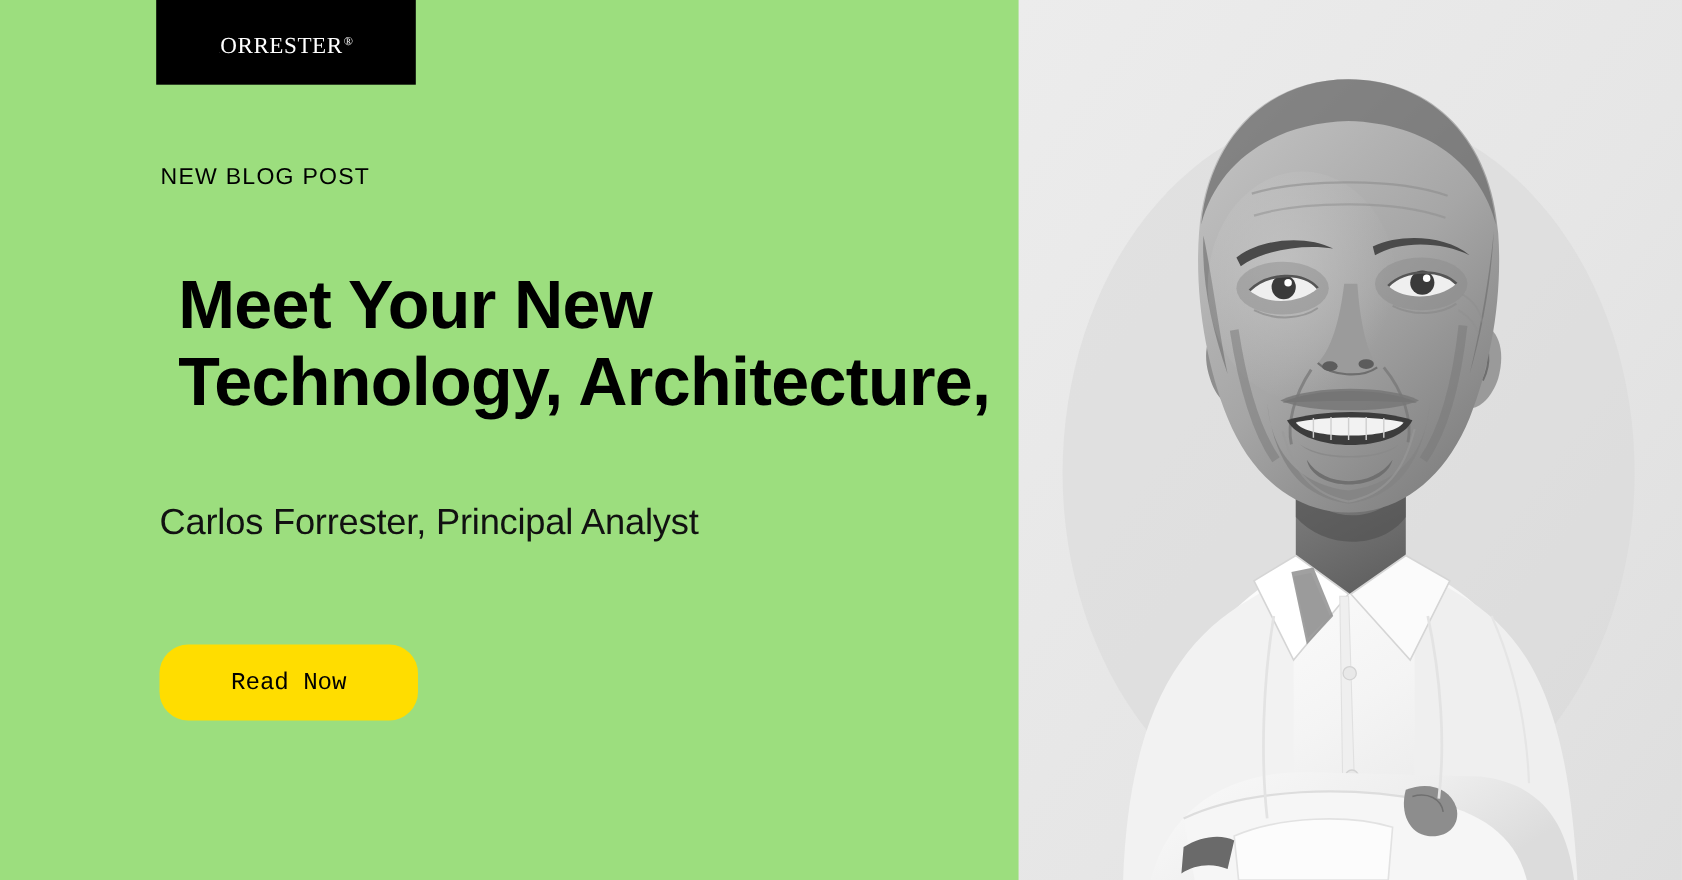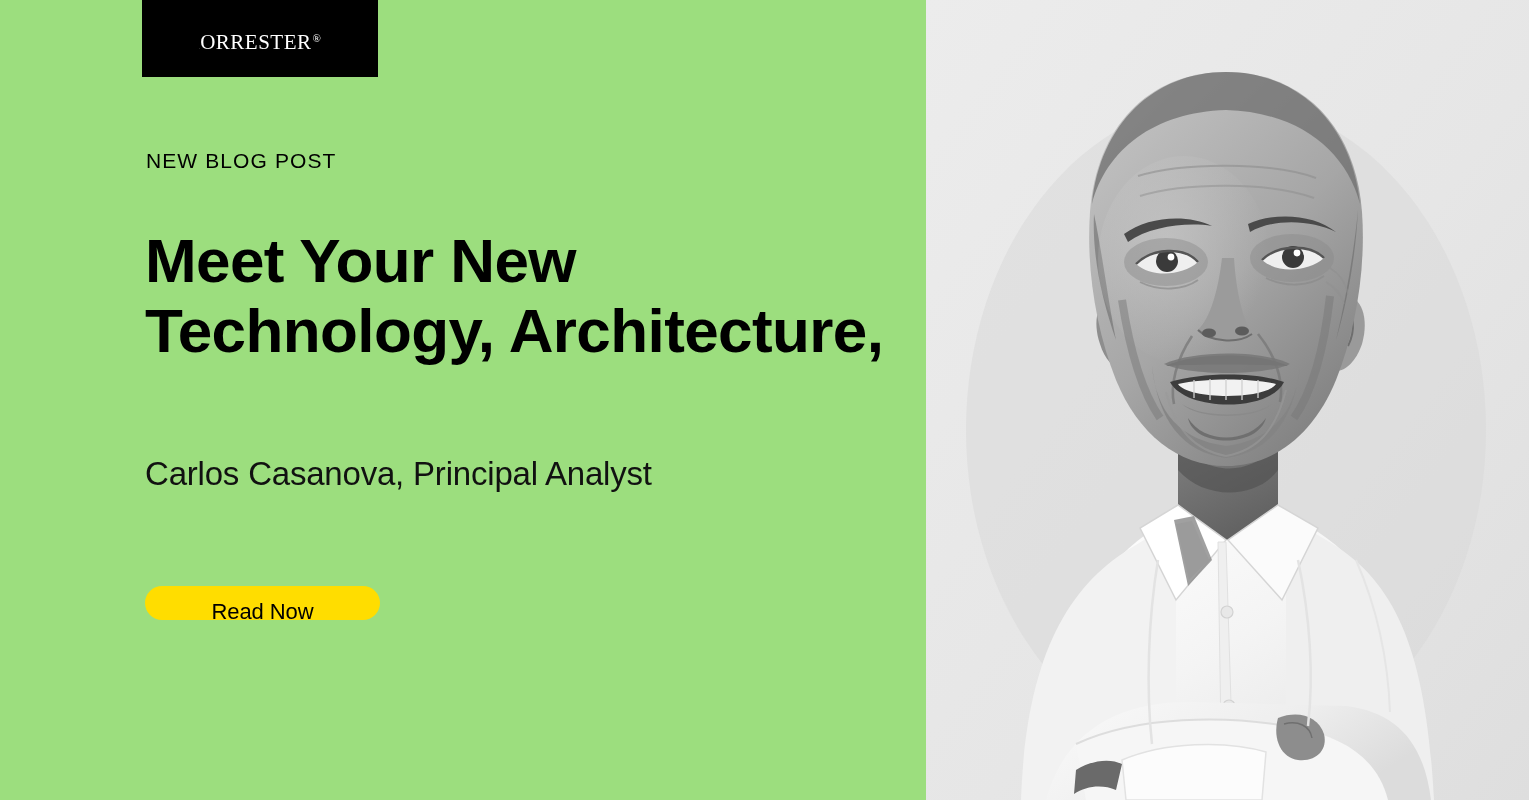--- a/index.html
+++ b/index.html
@@ -79,47 +79,47 @@
   .headline {
     position: absolute;
     left: 145px;
     top: 226px;
     width: 760px;
     font-size: 62px;
     font-weight: bold;
     line-height: 70px;
     letter-spacing: -0.6px;
     color: #000000;
-    margin: 0;
+    margin: 17px;
   }
   .headline .hl-line { display: block; white-space: nowrap; }
 
   .byline {
     position: absolute;
     left: 145px;
     top: 454px;
     font-size: 33px;
     font-weight: normal;
     line-height: 40px;
     color: #111111;
     letter-spacing: -0.2px;
     white-space: nowrap;
   }
 
   .cta-button {
     position: absolute;
     left: 145px;
     top: 586px;
     width: 235px;
-    height: 34px;
+    height: 69px;
     border: none;
     border-radius: 26px;
     background: #ffdd00;
     color: #000000;
-    font-family: Liberation Sans, sans-serif;
+    font-family: Liberation Mono, monospace;
     font-size: 22px;
     line-height: 51px;
     letter-spacing: -0.1px;
     padding: 0;
     cursor: pointer;
   }
 
   
   .photo-panel {
     position: relative;
@@ -143,21 +143,21 @@
         <span class="logo-reg">®</span>
     </div>
 
     <div class="eyebrow">NEW BLOG POST</div>
 
     <h1 class="headline">
       <span class="hl-line">Meet Your New</span>
       <span class="hl-line">Technology, Architecture,</span>
     </h1>
 
-    <div class="byline">Carlos Casanova, Principal Analyst</div>
+    <div class="byline">Carlos Forrester, Principal Analyst</div>
 
     <button class="cta-button">Read Now</button>
   </div>
 
   <div class="photo-panel">
     <svg viewBox="0 0 603 800" xmlns="http://www.w3.org/2000/svg" aria-hidden="true">
       <defs>
         <linearGradient id="bgGrad" x1="0" y1="0" x2="1" y2="1">
           <stop offset="0%" stop-color="#ececec"></stop>
           <stop offset="55%" stop-color="#e6e6e6"></stop>

